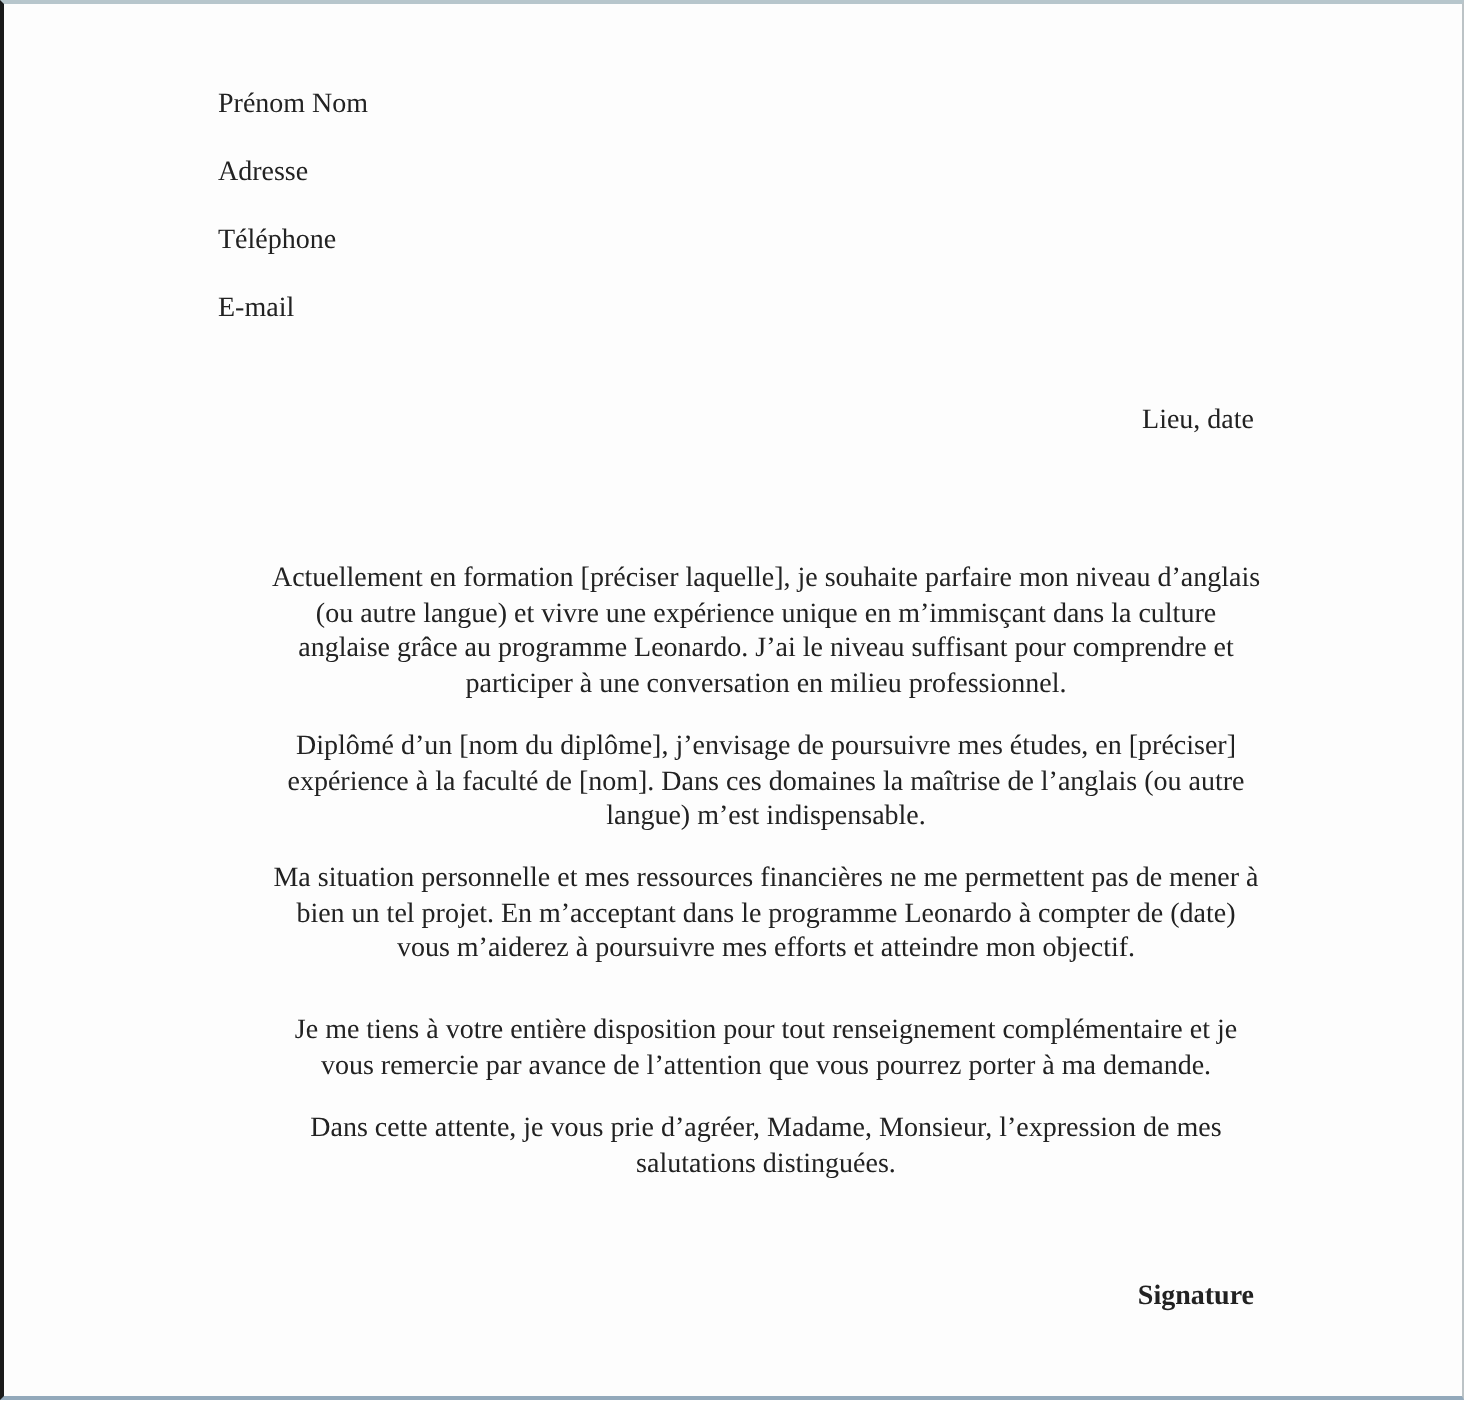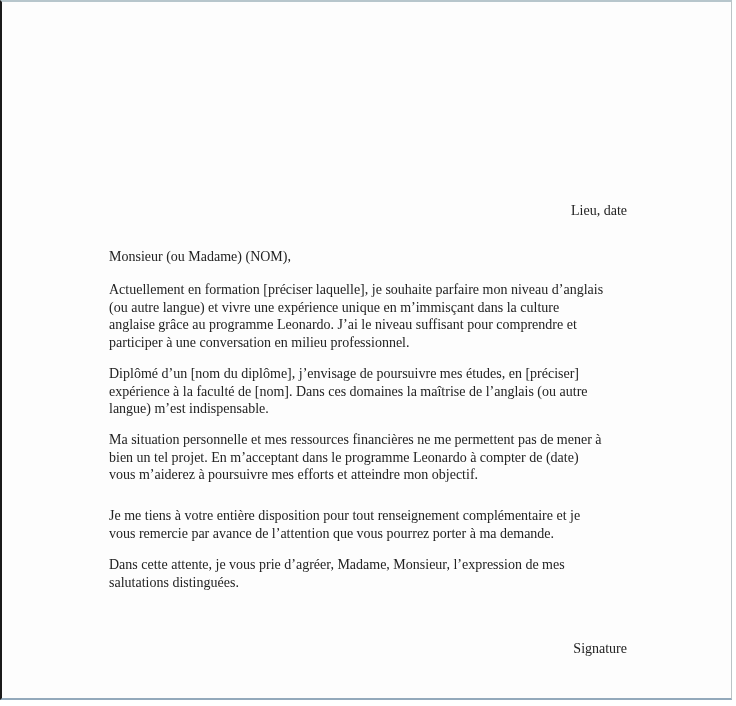--- a/index.html
+++ b/index.html
@@ -28,38 +28,43 @@
   .txt {
     position: absolute;
     font-size: 14px;
     line-height: 17.5px;
     white-space: pre-line;
   }
   .sender      { top: 25px;  left: 107px; line-height: 17px; }
   .subject     { top: 126px; left: 107px; }
   .place-date  { top: 160px; right: 104px; text-align: right; margin-top: 40px; }
   .salutation  { top: 246px; left: 107px; }
-  .para        { left: 107px; width: 548px; }
+  .para        { left: 107px; width: 548px; text-align: center; }
   .p1          { top: 279px; }
   .p2          { top: 363px; }
   .p3          { top: 429px; }
   .p4          { top: 505px; }
   .p5          { top: 554px; }
-  .signature   { top: 638px; right: 104px; text-align: right; }
+  .signature   { top: 638px; right: 104px; text-align: right; font-weight: bold; }
 </style>
 </head>
 <body>
 
 <div class="frame">
 
+  <div class="txt sender">
+    <div>Prénom Nom</div>
+    <div>Adresse</div>
+    <div>Téléphone</div>
+    <div>E-mail</div>
+  </div>
 
 
   <div class="txt place-date">Lieu, date</div>
 
-  <div class="txt salutation">Monsieur (ou Madame) (NOM),</div>
 
   <div class="txt para p1">Actuellement en formation [préciser laquelle], je souhaite parfaire mon niveau d’anglais
 (ou autre langue) et vivre une expérience unique en m’immisçant dans la culture
 anglaise grâce au programme Leonardo. J’ai le niveau suffisant pour comprendre et
 participer à une conversation en milieu professionnel.</div>
 
   <div class="txt para p2">Diplômé d’un [nom du diplôme], j’envisage de poursuivre mes études, en [préciser]
 expérience à la faculté de [nom]. Dans ces domaines la maîtrise de l’anglais (ou autre
 langue) m’est indispensable.</div>
 

